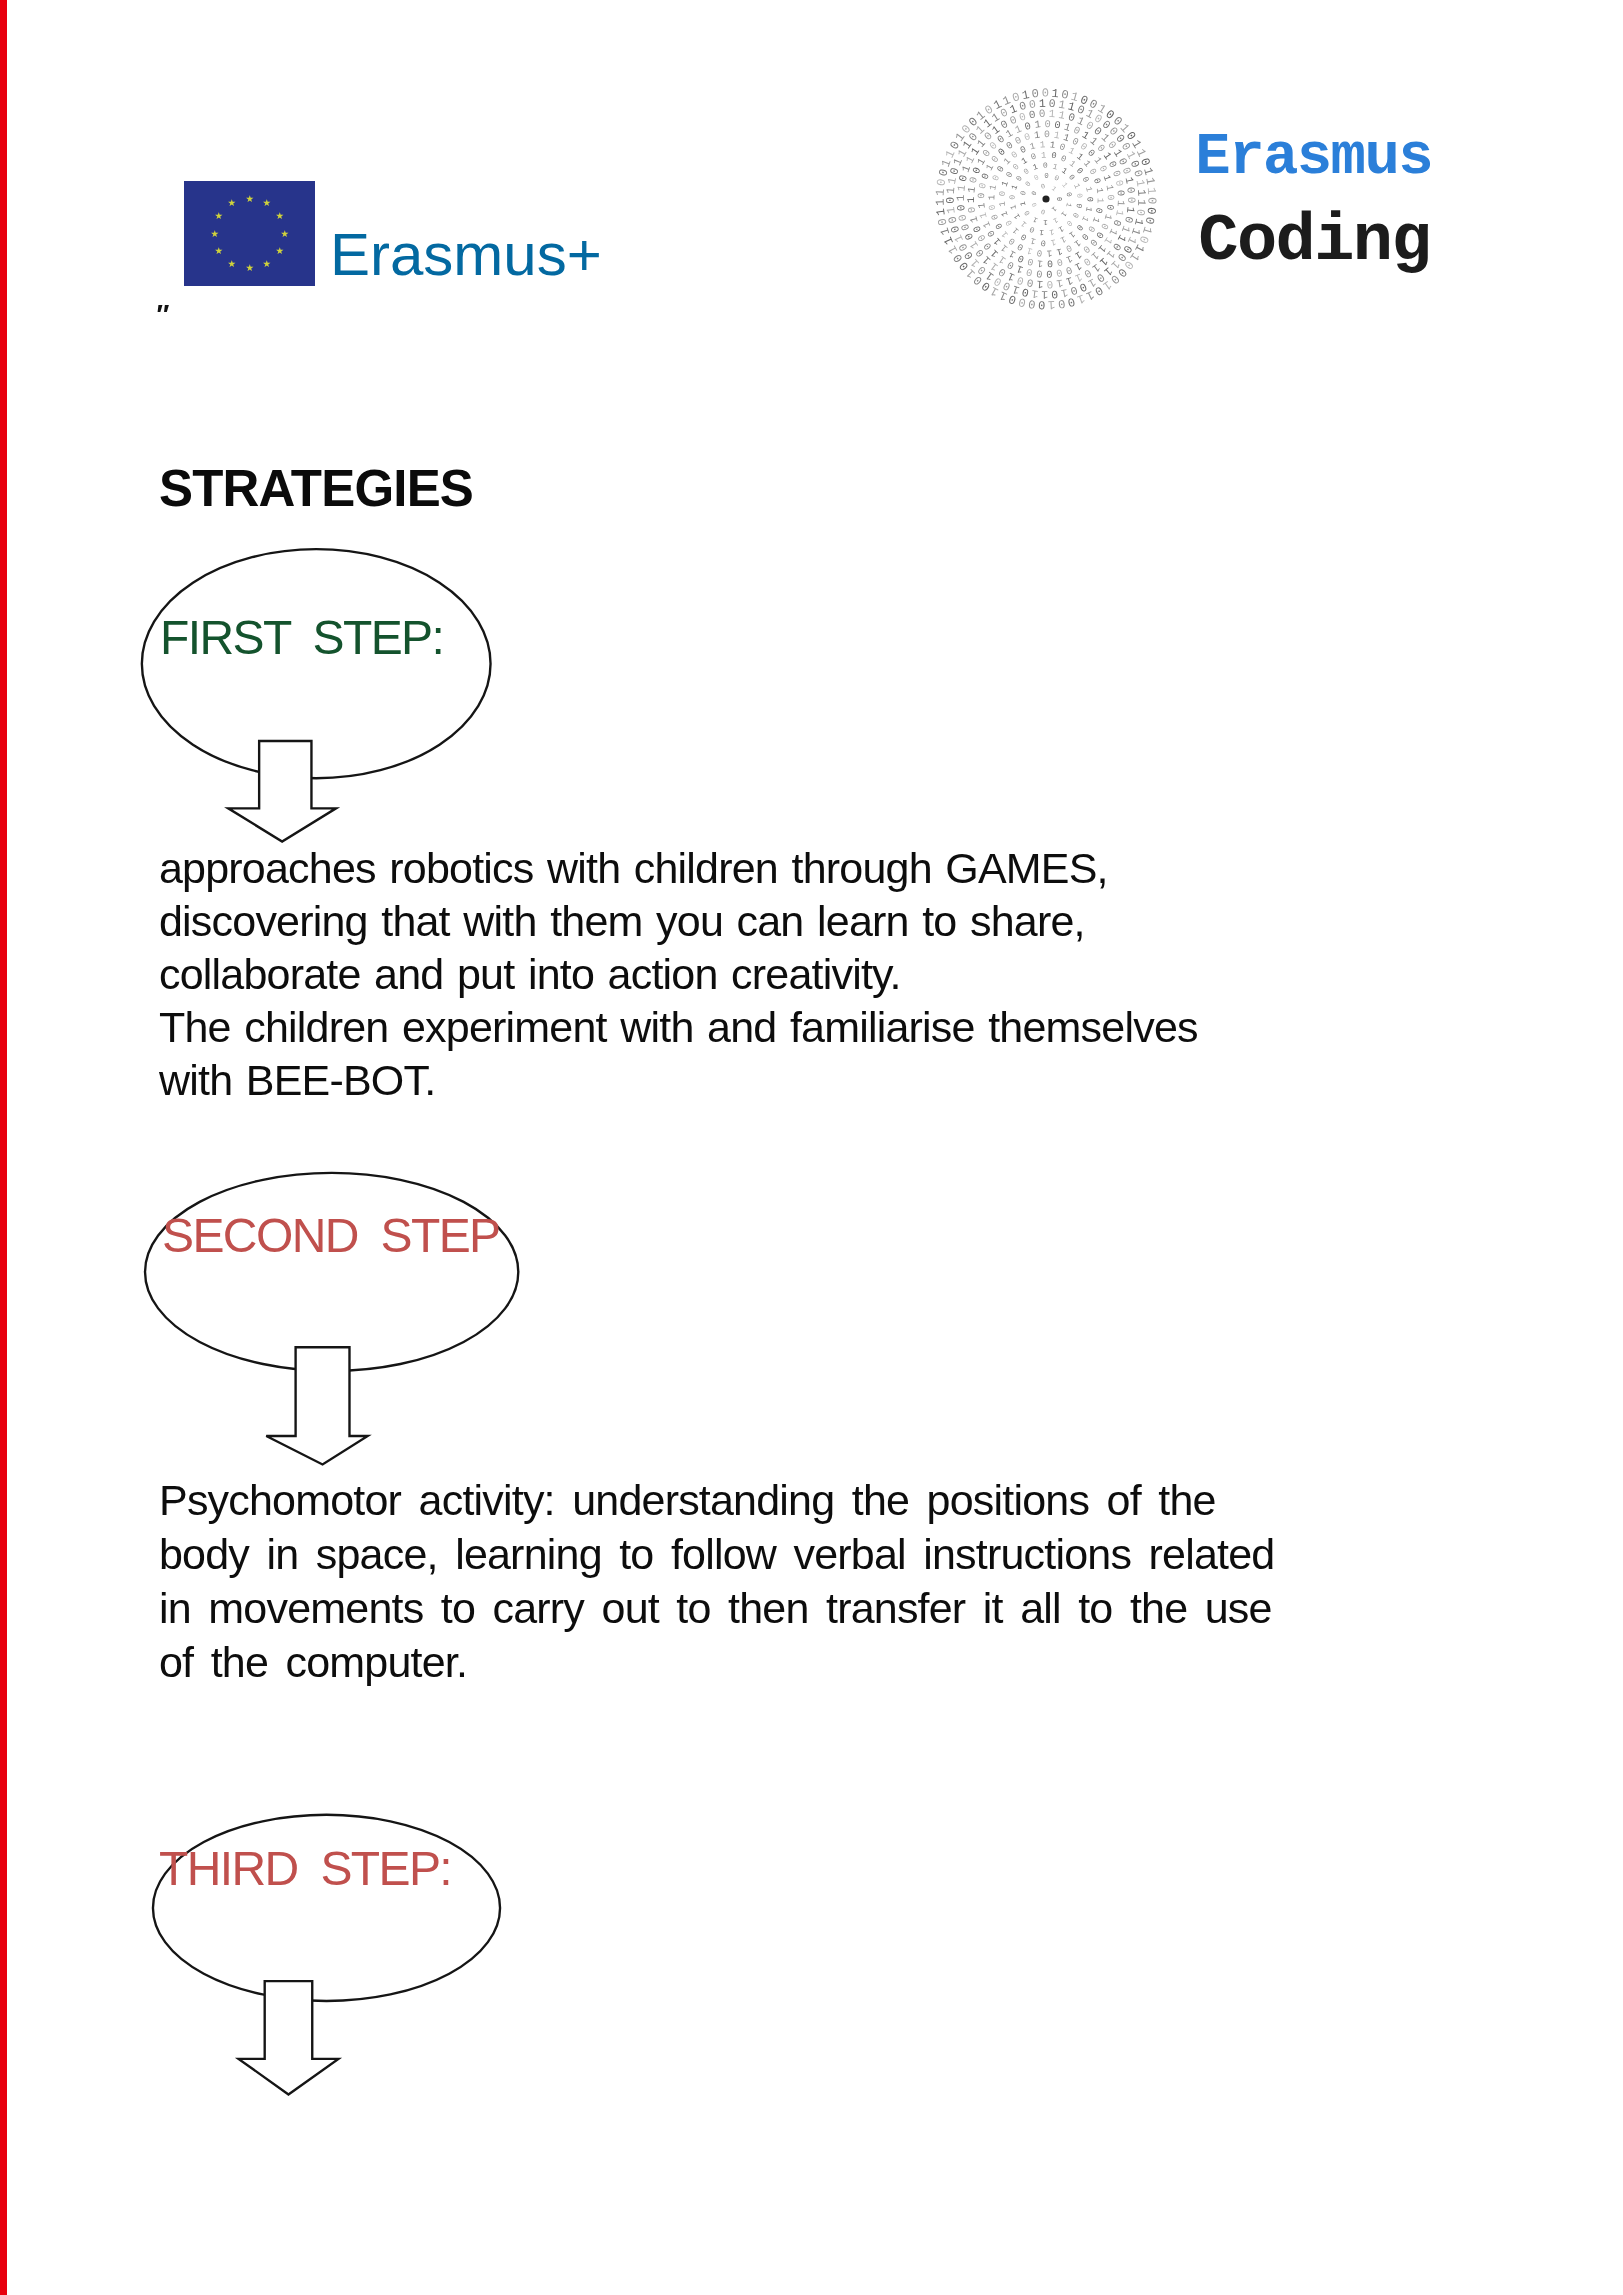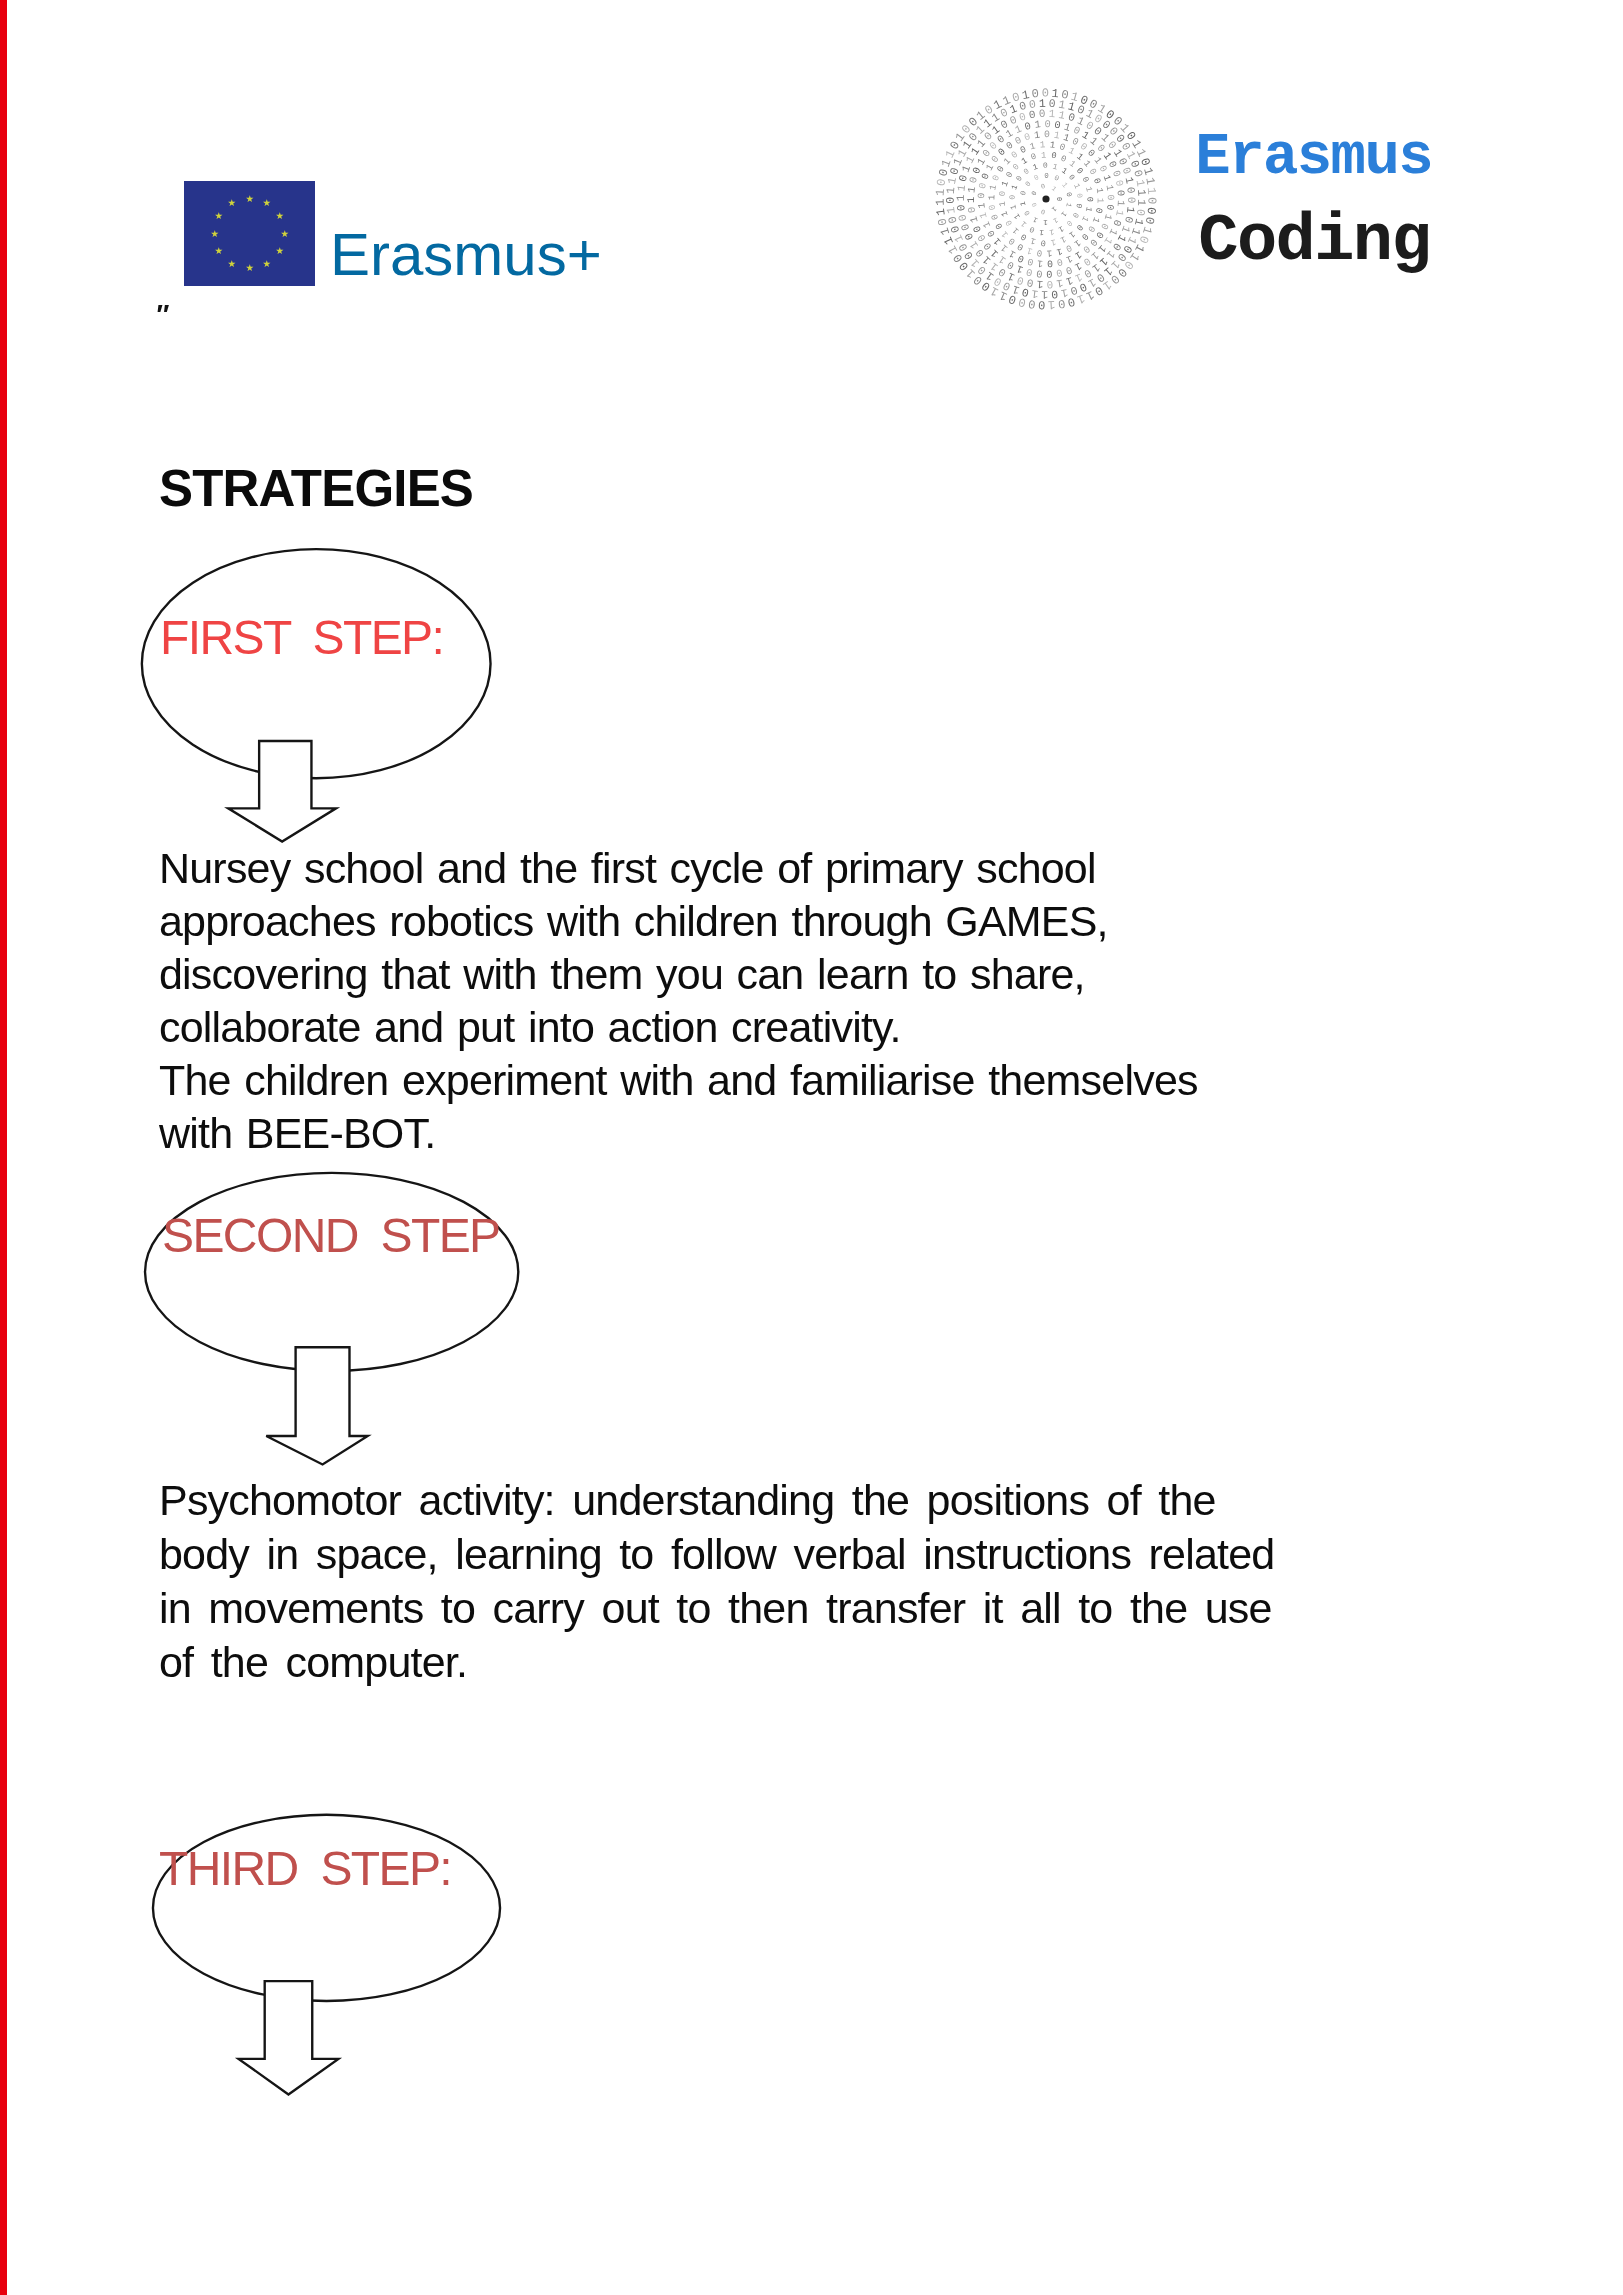--- a/index.html
+++ b/index.html
@@ -482,26 +482,25 @@
       <ellipse cx="418.5" cy="1605" rx="235.5" ry="125"></ellipse>
       <ellipse cx="412" cy="2407.5" rx="219" ry="117.5"></ellipse>
       <path d="M327 935 L393 935 L393 1020 L424 1020 L356 1062 L288 1020 L327 1020 Z"></path>
       <path d="M373 1700 L441 1700 L441 1812 L464 1812 L407 1848 L336 1812 L373 1812 Z"></path>
       <path d="M334 2500 L394 2500 L394 2598 L427 2598 L364 2643 L301 2598 L334 2598 Z"></path>
     </g>
   </svg>
 
   <div id="page-title">STRATEGIES</div>
 
-  <div class="step-label" id="step-label-1" style="color: #ef4444;">FIRST STEP:</div>
+  <div class="step-label" id="step-label-1" style="color: #14532d;">FIRST STEP:</div>
   <div class="step-label" id="step-label-2" style="color: rgb(192, 80, 77);">SECOND STEP</div>
   <div class="step-label" id="step-label-3" style="color: rgb(192, 80, 77);">THIRD STEP:</div>
 
   <div class="body-par" id="paragraph-1">
-    <div>Nursey school and the first cycle of primary school</div>
     <div>approaches robotics with children through GAMES,</div>
     <div>discovering that with them you can learn to share,</div>
     <div>collaborate and put into action creativity.</div>
     <div>The children experiment with and familiarise themselves</div>
     <div>with BEE-BOT.</div>
   </div>
 
   <div class="body-par" id="paragraph-2">
     <div>Psychomotor activity: understanding the positions of the</div>
     <div>body in space, learning to follow verbal instructions related</div>

